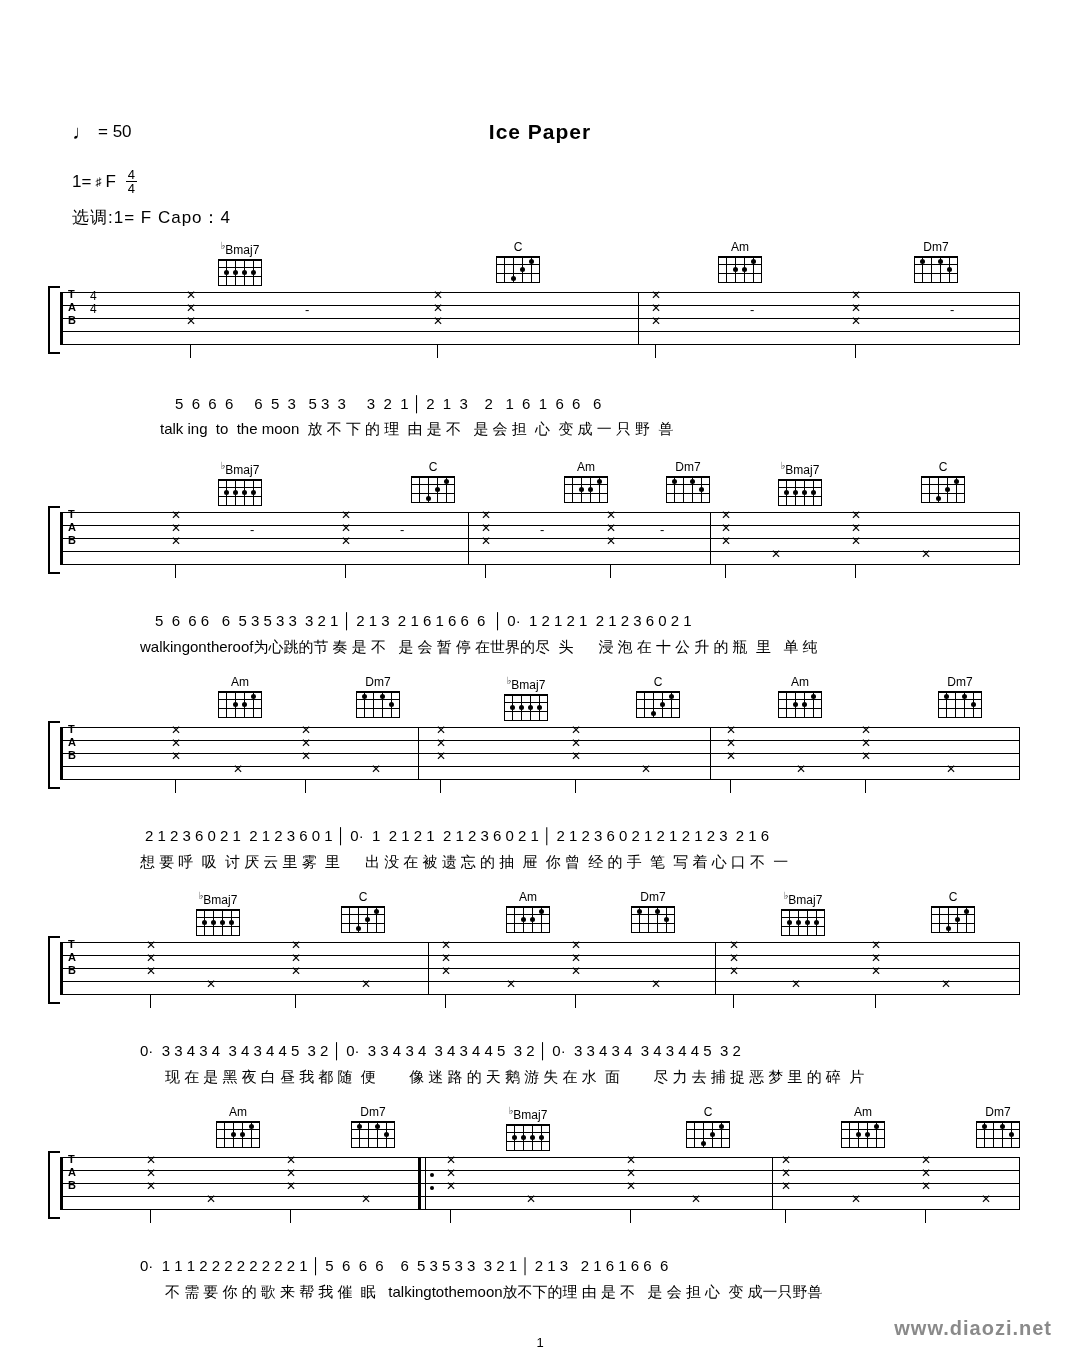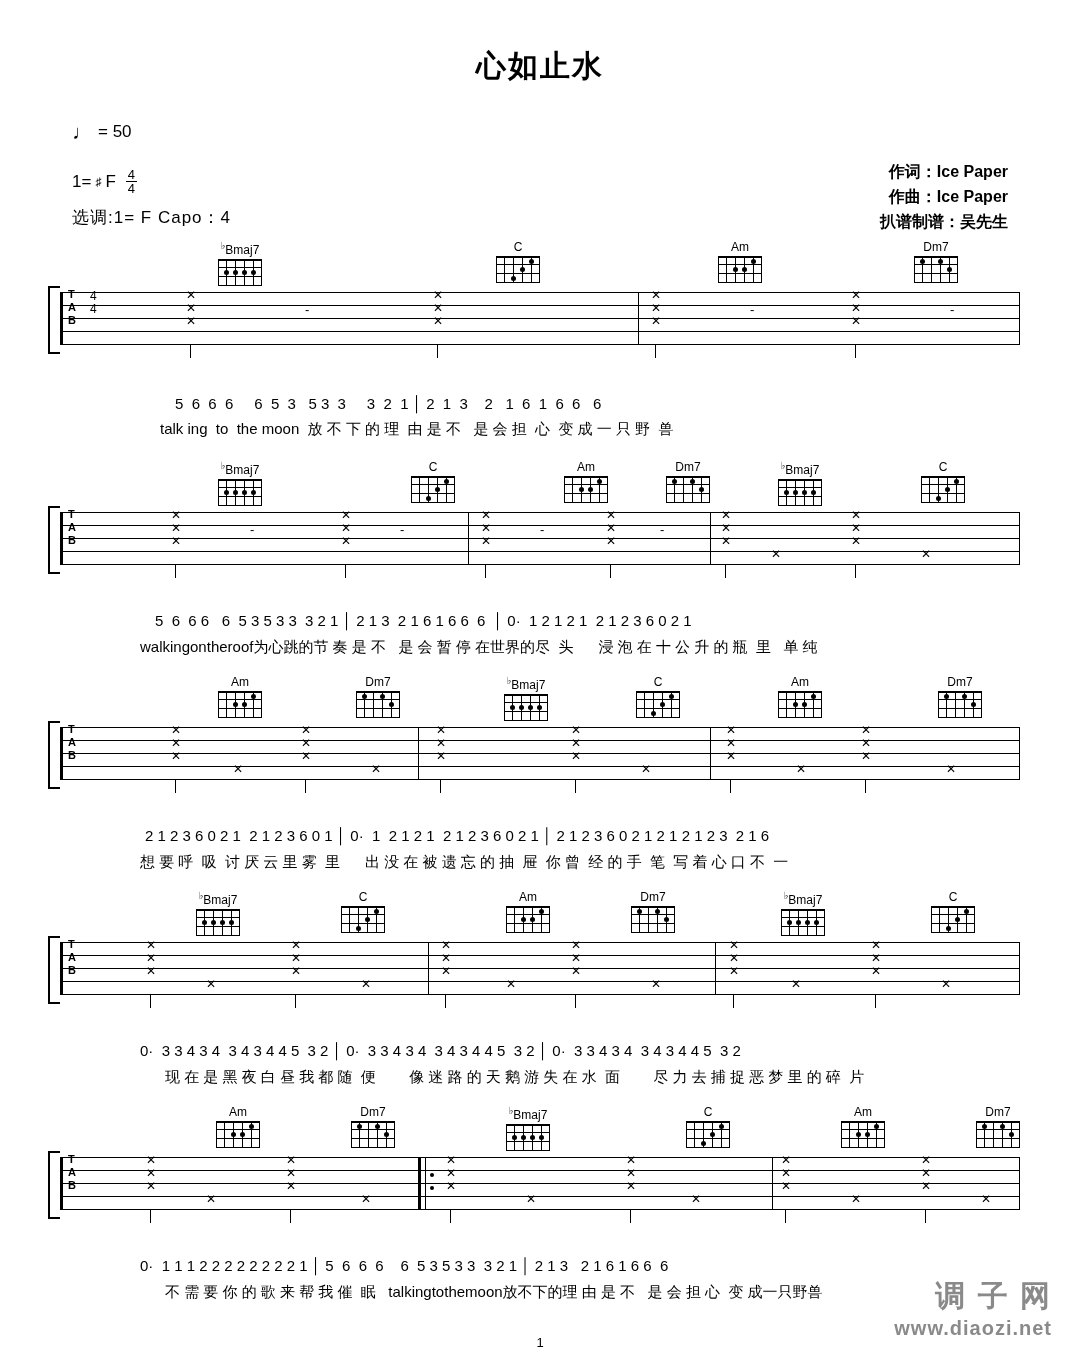--- a/index.html
+++ b/index.html
@@ -68,44 +68,39 @@
   .pagenum{position:absolute;bottom:12px;left:0;width:1080px;text-align:center;font-size:13px;}
   .watermark{position:absolute;right:28px;bottom:22px;text-align:right;}
   .watermark .wm1{font-size:30px;font-weight:700;color:#8a8a8a;letter-spacing:2px;}
   .watermark .wm2{font-size:20px;font-weight:700;color:#8a8a8a;letter-spacing:1px;}
 </style>
 </head>
 <body>
 
 <div class="sheet">
 
-  <div class="title">心如止水</div>
+  <div class="artist">Ice Paper</div>
 
   <div class="tempo">
     <span class="note-glyph">♩</span>
     <span>= 50</span>
   </div>
 
   <div class="keyline">
     <span>1=</span>
       <span style="font-size:12px;vertical-align:super;">♯</span>
       <span>F</span>
     <span class="frac">
       <span class="num">4</span>
       <span>4</span>
     </span>
   </div>
 
   <div class="capoline">选调:1= F   Capo：4</div>
 
-  <div class="credits">
-    <div>作词：Ice Paper</div>
-    <div>作曲：Ice Paper</div>
-    <div>扒谱制谱：吴先生</div>
-  </div>
 
   <div class="system" style="top:240px;">
 
     <div class="chord" style="left:152px;top:0;">
       <div class="nm"><sup>♭</sup><span>Bmaj7</span></div>
       <div class="grid">
         <div class="nut"></div>
           <div class="h" style="top:8px"></div>
           <div class="h" style="top:17px"></div>
           <div class="h" style="top:26px"></div>
@@ -965,17 +960,16 @@
       <div class="stem" style="left:865px;top:52px;height:14px"></div>
       <div class="bracket" style="top:-6px;height:64px;"></div>
     </div>
 
     <div class="numrow" style="left:80px;top:152px;">0·  1 1 1 2 2 2 2 2 2 2 2 1 │ 5  6  6  6    6  5 3 5 3 3  3 2 1 │ 2 1 3   2 1 6 1 6 6  6</div>
     <div class="lyrow" style="left:105px;top:178px;">不 需 要 你 的 歌 来 帮 我 催  眠   talkingtothemoon放不下的理 由 是 不   是 会 担 心  变 成一只野兽</div>
   </div>
 
   <div class="pagenum">1</div>
   <div class="watermark">
-    <div class="wm1">调 子 网</div>
     <div class="wm2">www.diaozi.net</div>
   </div>
 
 </div>
 
 </body></html>

